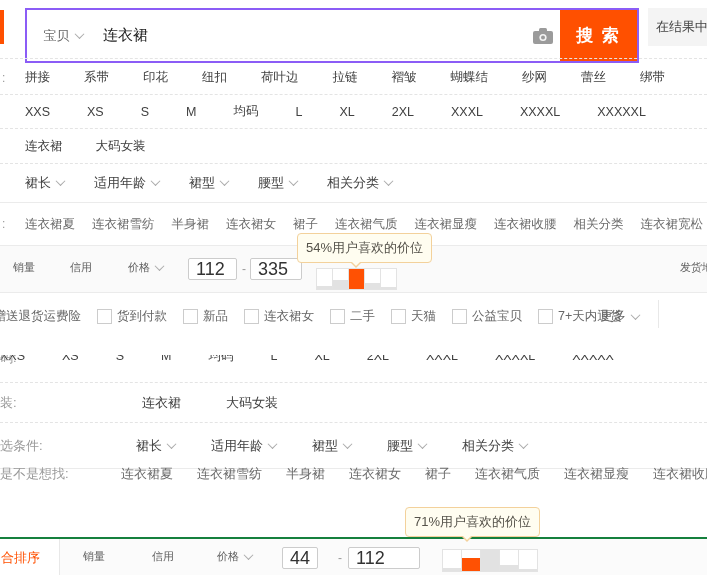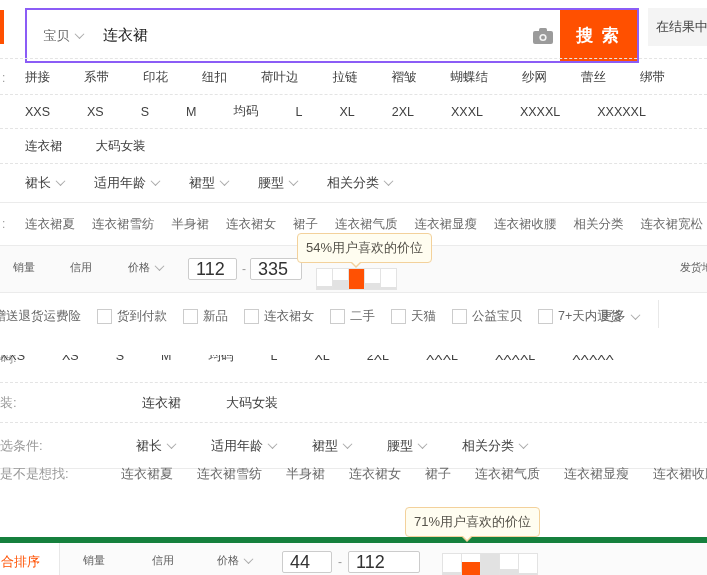--- a/index.html
+++ b/index.html
@@ -78,21 +78,21 @@
   .p2row{left:0;width:707px;display:flex;align-items:center;white-space:nowrap;}
   .p2-cats{top:383px;height:39px;gap:45px;}
   .p2-dds{top:423px;height:45px;gap:36px;}
   .p2-rel{top:446px;height:56px;gap:24px;}
   .lblw97{width:97px;flex:none;}
   .lblw100{width:100px;flex:none;}
   .p2row .tag{font-size:13px;}
   .p2row .rel{font-size:13px;}
   
   .bar2{left:0;top:537px;width:707px;height:38px;background:#fbfbfb;
-        border-top:6px solid #15803d;box-sizing:border-box;}
+        border-top:2px solid #15803d;box-sizing:border-box;}
   .bar2-active{position:absolute;left:0;top:0;width:60px;height:37px;background:#fff;
                border-right:1px solid #e8e8e8;display:flex;align-items:center;
                color:#ff5000;font-size:13px;padding-left:1px;box-sizing:border-box;
                cursor:pointer;white-space:nowrap;overflow:hidden;}
   .bar2 .sortlink{top:10px;}
 </style>
 </head>
 <body>
 
 <div class="page">
@@ -332,21 +332,21 @@
   </div>
 
   <div class="abs bar2">
     <div class="bar2-active">合排序</div>
     <span class="sortlink" style="left:83px">销量</span>
     <span class="sortlink" style="left:152px">信用</span>
     <span class="sortlink" style="left:217px">
       <span>价格</span>
       <i class="chev"></i>
     </span>
-    <input class="pinput" style="left: 282px; top: 8px; width: 50px;" value="44">
+    <input class="pinput" style="left: 282px; top: 8px; width: 36px;" value="44">
     <span class="pdash" style="left:338px;top:12px">-</span>
     <input class="pinput" style="left: 348px; top: 8px; width: 72px;" value="112">
     <div class="hist hist2" style="left:443px;top:10px">
         <span class="hbox">
           <span class="hbar" style="height: 12%;"></span>
         </span>
         <span class="hbox">
           <span class="hbar sel" style="height: 62%;"></span>
         </span>
         <span class="hbox">

